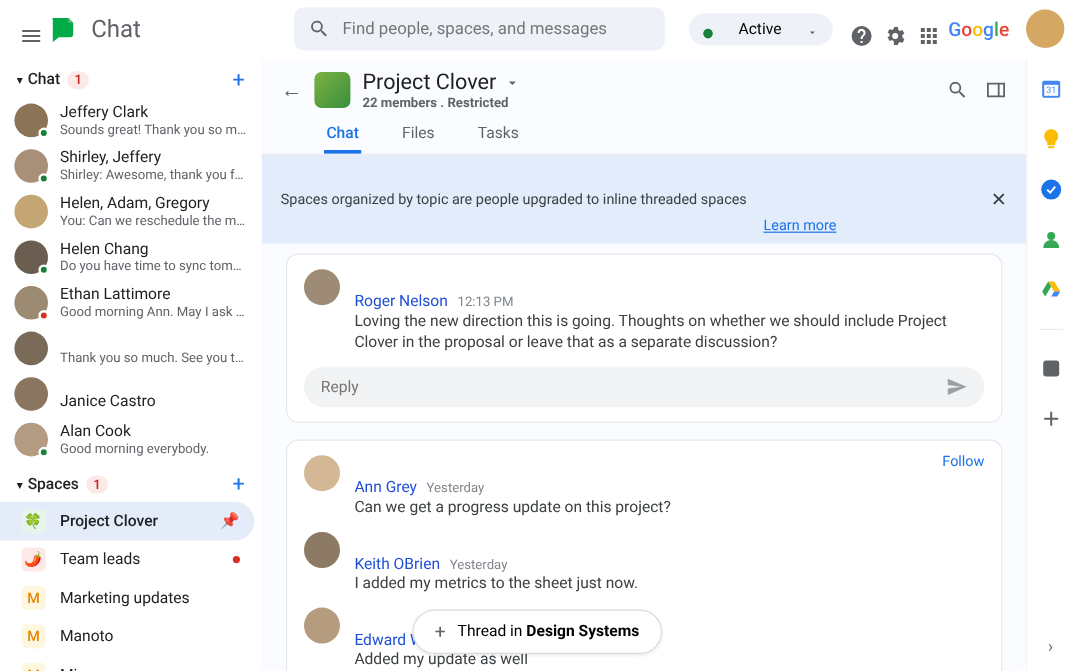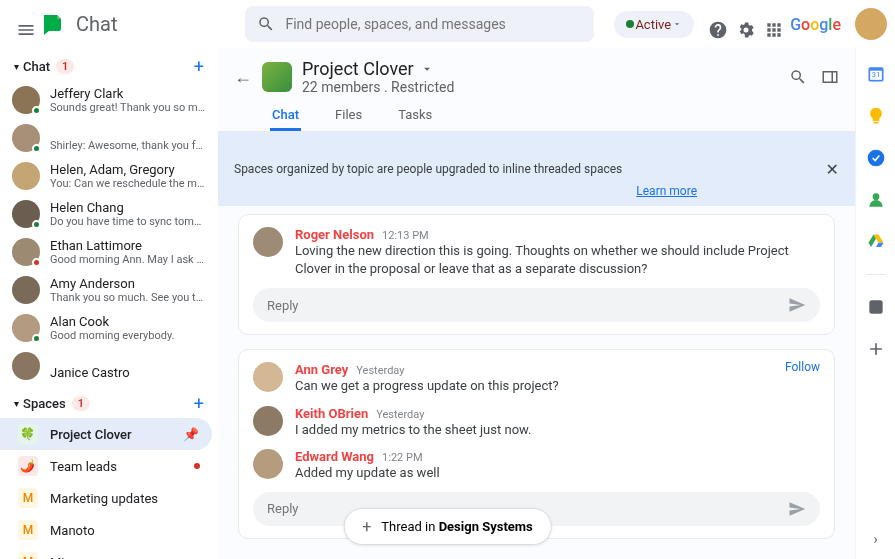--- a/index.html
+++ b/index.html
@@ -4,21 +4,21 @@
 <style>
 * { margin: 0; padding: 0; box-sizing: border-box; font-family: 'Google Sans', Roboto, Arial, sans-serif; }
 body { width: 895px; height: 559px; background: #fff; overflow: hidden; display: flex; flex-direction: column; }
 
 .topbar { height: 48px; display: flex; align-items: center; padding: 0 8px; gap: 8px; }
 .hamburger { width: 24px; height: 24px; padding: 8px; cursor: pointer; }
 .chat-logo { width: 24px; height: 24px; }
 .app-title { font-size: 20px; color: #5f6368; margin-left: 4px; }
 .search-bar { flex: 1; max-width: 420px; margin-left: 120px; height: 36px; background: #eef2f8; border-radius: 8px; display: flex; align-items: center; padding: 0 12px; gap: 10px; }
 .search-bar input { border: none; background: transparent; outline: none; font-size: 14px; color: #5f6368; flex: 1; }
-.status-pill { display: flex; align-items: center; gap: 1px; background: #eef2f8; border-radius: 18px; padding: 6px 12px; margin-left: 12px; cursor: pointer; font-size: 13px; color: #7f1d1d; }
+.status-pill { display: flex; align-items: flex-end; gap: 21px; background: #eef2f8; border-radius: 18px; padding: 6px 12px; margin-left: 12px; cursor: pointer; font-size: 13px; color: #000000; }
 .green-dot { width: 8px; height: 8px; background: #188038; border-radius: 50%; }
 .top-icon { width: 20px; height: 20px; padding: 6px; cursor: pointer; color: #5f6368; }
 .google-logo { margin-left: 4px; font-weight: 500; font-size: 16px; }
 .google-logo span:nth-child(1){color:#4285f4}.google-logo span:nth-child(2){color:#ea4335}.google-logo span:nth-child(3){color:#fbbc04}.google-logo span:nth-child(4){color:#4285f4}.google-logo span:nth-child(5){color:#34a853}.google-logo span:nth-child(6){color:#ea4335}
 .avatar-img { width: 32px; height: 32px; border-radius: 50%; background: #d4a863; margin-left: 6px; }
 
 .body-row { flex: 1; display: flex; overflow: hidden; }
 
 .sidebar { width: 218px; padding: 4px 0; overflow-y: auto; }
 .section-header { display: flex; align-items: center; padding: 4px 14px; font-size: 13px; font-weight: 500; color: #202124; cursor: pointer; }
@@ -38,36 +38,36 @@
 .space-icon { width: 20px; height: 20px; border-radius: 4px; display: flex; align-items: center; justify-content: center; font-size: 12px; font-weight: 500; flex-shrink: 0; }
 .pin { margin-left: auto; color: #5f6368; font-size: 13px; }
 .red-dot { width: 6px; height: 6px; background: #d93025; border-radius: 50%; margin-left: auto; }
 
 .main { flex: 1; background: #fafcff; display: flex; flex-direction: column; overflow: hidden; }
 .space-header { padding: 10px 16px 0; display: flex; align-items: center; gap: 10px; }
 .back-arrow { font-size: 18px; color: #5f6368; cursor: pointer; }
 .space-avatar { width: 30px; height: 30px; border-radius: 6px; background: linear-gradient(135deg,#7cb342,#388e3c); }
 .space-title-row { display: flex; align-items: center; gap: 6px; }
 .space-title { font-size: 18px; font-weight: 400; color: #202124; }
-.space-sub { font-size: 14px; color: #5f6368; }
+.space-sub { font-size: 11px; color: #5f6368; font-weight: bold; }
 .header-icons { margin-left: auto; display: flex; gap: 14px; color: #5f6368; }
 .tabs { display: flex; gap: 32px; padding: 6px 52px 0; border-bottom: 1px solid #e8eaed; }
 .tab { font-size: 13px; color: #5f6368; padding: 6px 2px; cursor: pointer; border-bottom: 3px solid transparent; }
 .tab.active { color: #1a73e8; border-bottom-color: #1a73e8; font-weight: 500; }
 .banner { background: #e2ecfb; display: flex; align-items: center; padding: 8px 16px; font-size: 12px; color: #3c4043; }
 .banner a { color: #1a73e8; margin-left: 14px; text-decoration: underline; cursor: pointer; margin-top: 44px; }
 .banner .close { margin-left: auto; font-size: 16px; cursor: pointer; color: #3c4043; }
 
 .messages { flex: 1; overflow-y: auto; padding: 8px 20px; }
 .thread-card { background: #fff; border: 1px solid #e6e8eb; border-radius: 10px; padding: 12px 14px; margin-bottom: 14px; position: relative; }
 .msg { display: flex; gap: 12px; margin-bottom: 10px; }
 .msg .mpic { width: 30px; height: 30px; border-radius: 50%; background: #bbb; flex-shrink: 0; }
 .mpic.m1{background:#9e8b75}.mpic.m2{background:#d4b896}.mpic.m3{background:#8d7a65}.mpic.m4{background:#b59c7e}
 .msg-head { display: flex; align-items: baseline; gap: 8px; }
-.msg-name { font-size: 13px; font-weight: 700; color: #ef4444; }
+.msg-name { font-size: 13px; font-weight: 400; color: #1d4ed8; margin-top: 20px; }
 .msg-time { font-size: 11px; color: #80868b; }
 .msg-body { font-size: 13px; color: #3c4043; line-height: 1.4; }
 .reply-box { background: #f1f3f4; border-radius: 20px; padding: 8px 14px; display: flex; align-items: center; margin-top: 6px; }
 .reply-box input { border: none; background: transparent; outline: none; flex: 1; font-size: 13px; color: #a21caf; }
 .send-icon { color: #9aa0a6; font-size: 16px; }
 .date-divider { text-align: center; font-size: 11px; color: #80868b; margin: 8px 0 14px; letter-spacing: 0.5px; }
 .follow { position: absolute; top: 10px; right: 14px; font-size: 12px; color: #1a73e8; cursor: pointer; }
 .thread-chip { position: absolute; bottom: 14px; left: 50%; transform: translateX(-50%); background: #fff; border: 1px solid #dadce0; border-radius: 20px; padding: 8px 18px; font-size: 13px; display: flex; align-items: center; gap: 10px; box-shadow: 0 1px 3px rgba(0,0,0,0.1); }
 
 .rightbar { width: 40px; background: #fff; display: flex; flex-direction: column; align-items: center; padding-top: 16px; gap: 22px; border-left: 1px solid #f1f3f4; }
@@ -139,20 +139,21 @@
           <div class="convo-text">
             <div class="convo-name">Jeffery Clark</div>
             <div class="convo-preview">Sounds great! Thank you so much Ann!</div>
           </div>
         </div>
         <div class="convo">
           <div class="pic c2">
             <span class="presence-dot online"></span>
           </div>
           <div class="convo-text">
+            <div class="convo-name">Shirley, Jeffery</div>
             <div class="convo-preview">Shirley: Awesome, thank you for the…</div>
           </div>
         </div>
         <div class="convo">
           <div class="pic c3"></div>
           <div class="convo-text">
             <div class="convo-name">Helen, Adam, Gregory</div>
             <div class="convo-preview">You: Can we reschedule the meeting for…</div>
           </div>
         </div>
@@ -170,38 +171,37 @@
             <span class="presence-dot dnd"></span>
           </div>
           <div class="convo-text">
             <div class="convo-name">Ethan Lattimore</div>
             <div class="convo-preview">Good morning Ann. May I ask a question?</div>
           </div>
         </div>
         <div class="convo">
           <div class="pic c6"></div>
           <div class="convo-text">
-            <div class="convo-name">Amy Anderson</div>
             <div class="convo-preview">Thank you so much. See you there.</div>
+          </div>
+        </div>
+        <div class="convo">
+          <div class="pic c8"></div>
+          <div class="convo-text">
+            <div class="convo-name">Janice Castro</div>
+            <div class="convo-preview"></div>
           </div>
         </div>
         <div class="convo">
           <div class="pic c7">
             <span class="presence-dot online"></span>
           </div>
           <div class="convo-text">
             <div class="convo-name">Alan Cook</div>
             <div class="convo-preview">Good morning everybody.</div>
-          </div>
-        </div>
-        <div class="convo">
-          <div class="pic c8"></div>
-          <div class="convo-text">
-            <div class="convo-name">Janice Castro</div>
-            <div class="convo-preview"></div>
           </div>
         </div>
       </div>
 
     <div class="section-header" style="margin-top:4px">
       <span class="expand">▾</span>
       <span>Spaces</span>
       <span class="badge">1</span>
       <span class="plus">+</span>
     </div>

